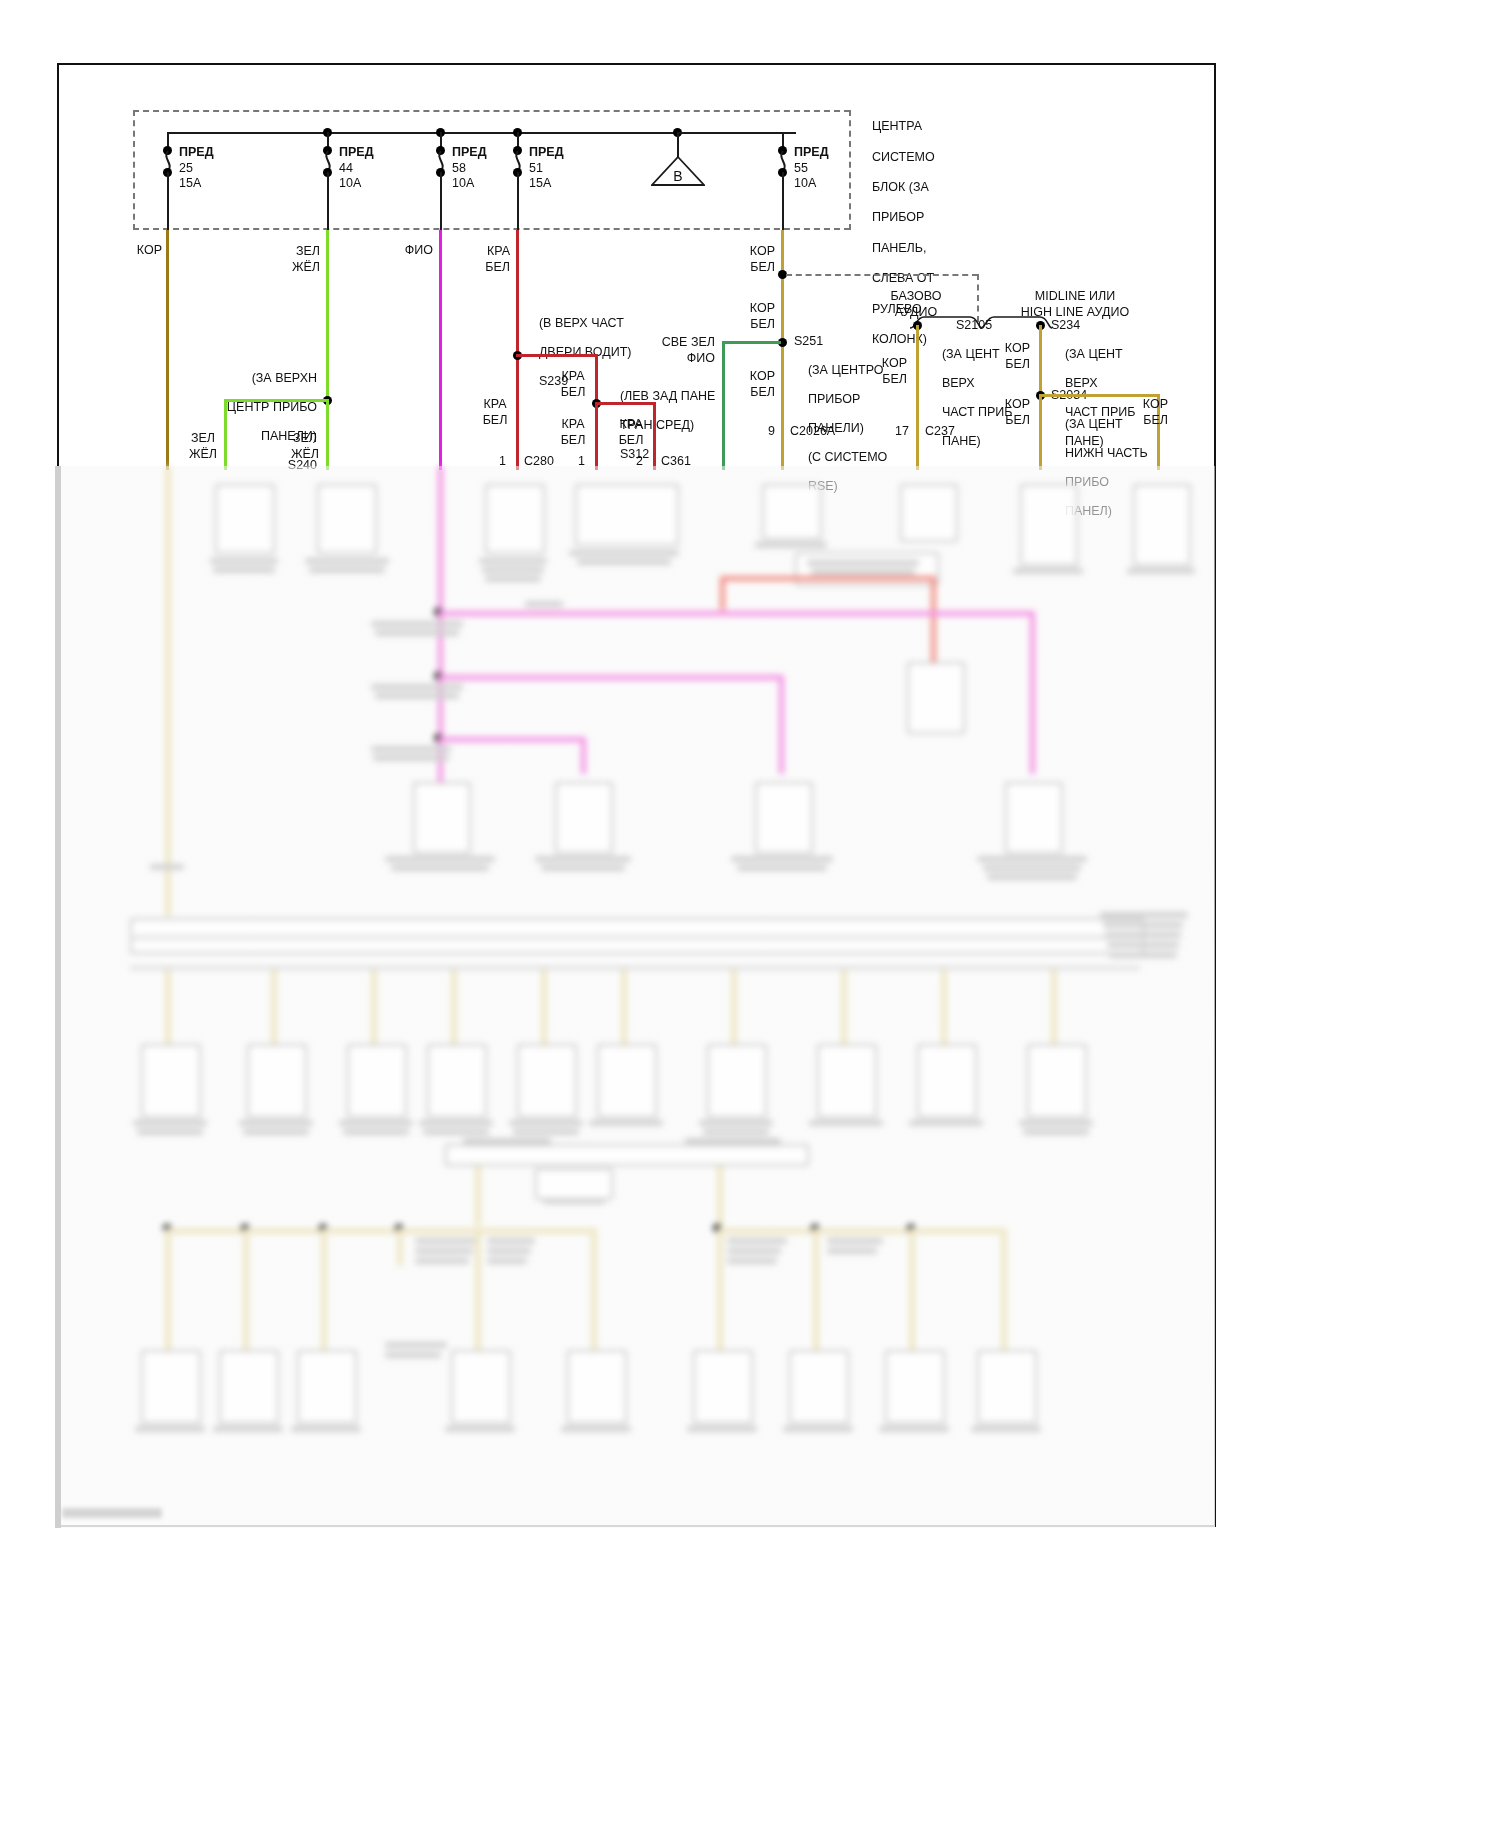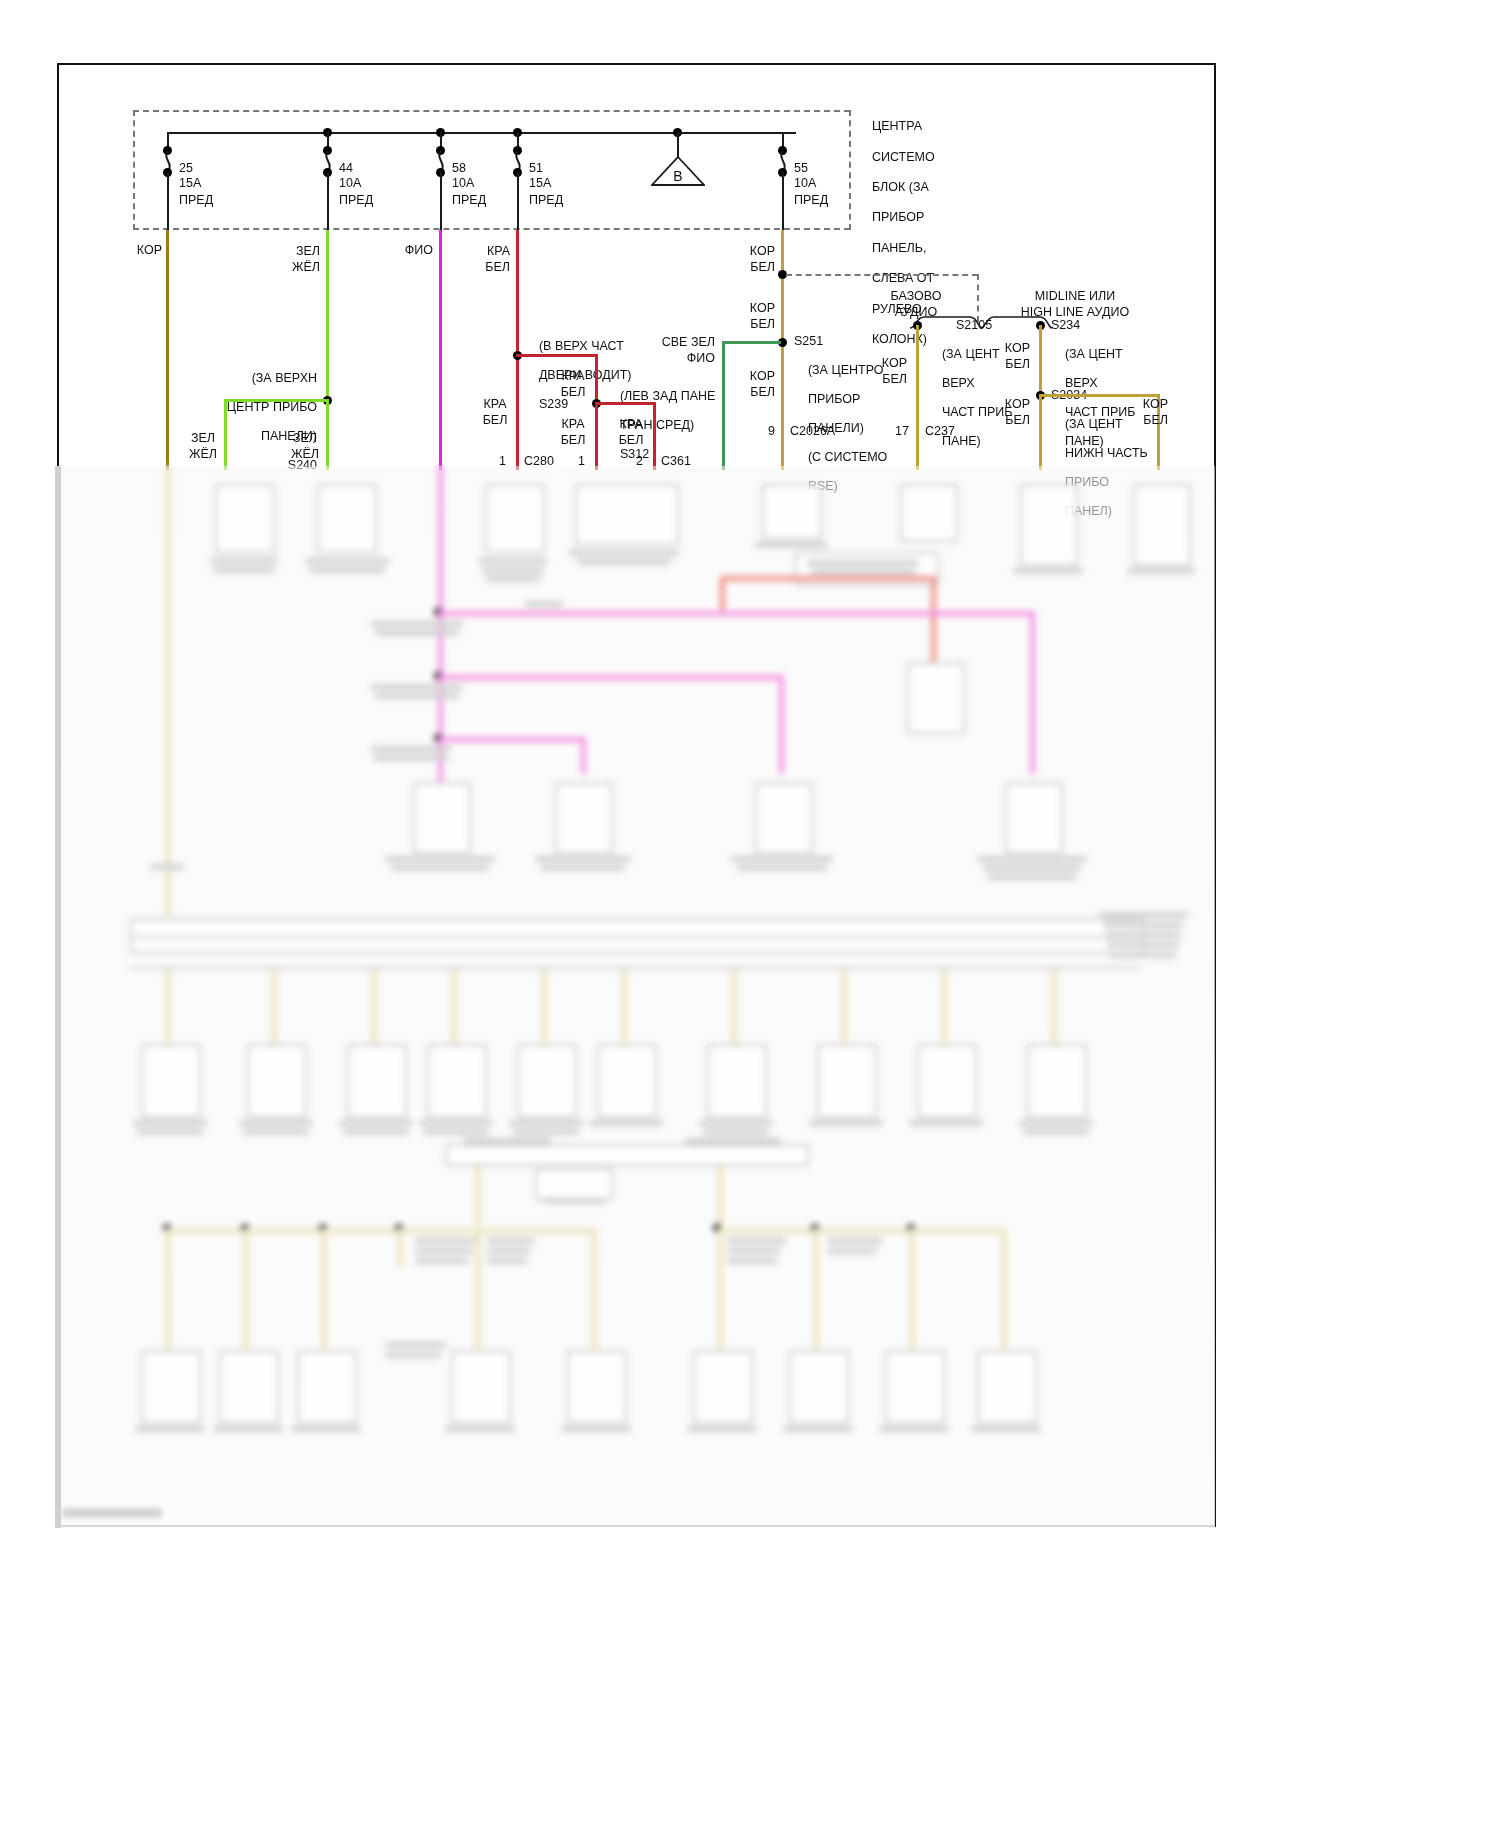--- a/index.html
+++ b/index.html
@@ -15,21 +15,21 @@
   .hw{height:3px;}       
   .blkv{position:absolute;width:2px;background:#1a1a1a;}
   .blkh{position:absolute;height:2px;background:#1a1a1a;}
   .dot{position:absolute;width:9px;height:9px;border-radius:50%;background:#000;}
   .dashh{position:absolute;height:0;border-top:2px dashed #777;}
   .dashv{position:absolute;width:0;border-left:2px dashed #777;}
 
   .lbl{position:absolute;font-size:12.5px;line-height:14.5px;color:#111;white-space:pre;}
   .lbl.r{text-align:right;}
   .lbl.c{text-align:center;}
-  .lbl.b{font-weight:normal;margin-top:48px;}
+  .lbl.b{font-weight:bold;}
 
   
   .fuse{position:absolute;width:14px;height:34px;}
   .fuse svg{display:block;}
 
   
   .tri{position:absolute;}
 
   
   #lower{position:absolute;left:55px;top:466px;width:1160px;height:1060px;
@@ -137,21 +137,21 @@
       </svg>
   </div>
   <div class="dot" style="left:513px;top:168px;"></div>
   <div class="blkv" style="left:517px;top:172px;height:58px;"></div>
   <div class="lbl b" style="left:529px;top:145px;">ПРЕД</div>
   <div class="lbl" style="left:529px;top:161px;">51</div>
   <div class="lbl" style="left:529px;top:176px;">15A</div>
   <div class="lbl r" style="left:458px;top:243px;width:52px;line-height:16px;">КРА<br>БЕЛ</div>
   <div class="wire vw" style="left:516px;top:230px;height:240px;background:#c0242c;"></div>
 
-  <div class="lbl" style="left:525px;top:324px;line-height:14.5px;">
+  <div class="lbl" style="left:525px;top:301px;line-height:14.5px;">
     <span>(В ВЕРХ ЧАСТ</span><br>
     <span>ДВЕРИ ВОДИТ)</span><br>
     <span>S239</span>
   </div>
   <div class="dot" style="left:513px;top:351px;"></div>
   <div class="wire hw" style="left:516px;top:354px;width:82px;background:#c0242c;"></div>
   <div class="wire vw" style="left:595px;top:354px;height:48px;background:#c0242c;"></div>
   <div class="lbl c" style="left:556px;top:368px;width:34px;line-height:16px;">КРА<br>БЕЛ</div>
 
   <div class="lbl" style="left:606px;top:374px;line-height:14.5px;">

